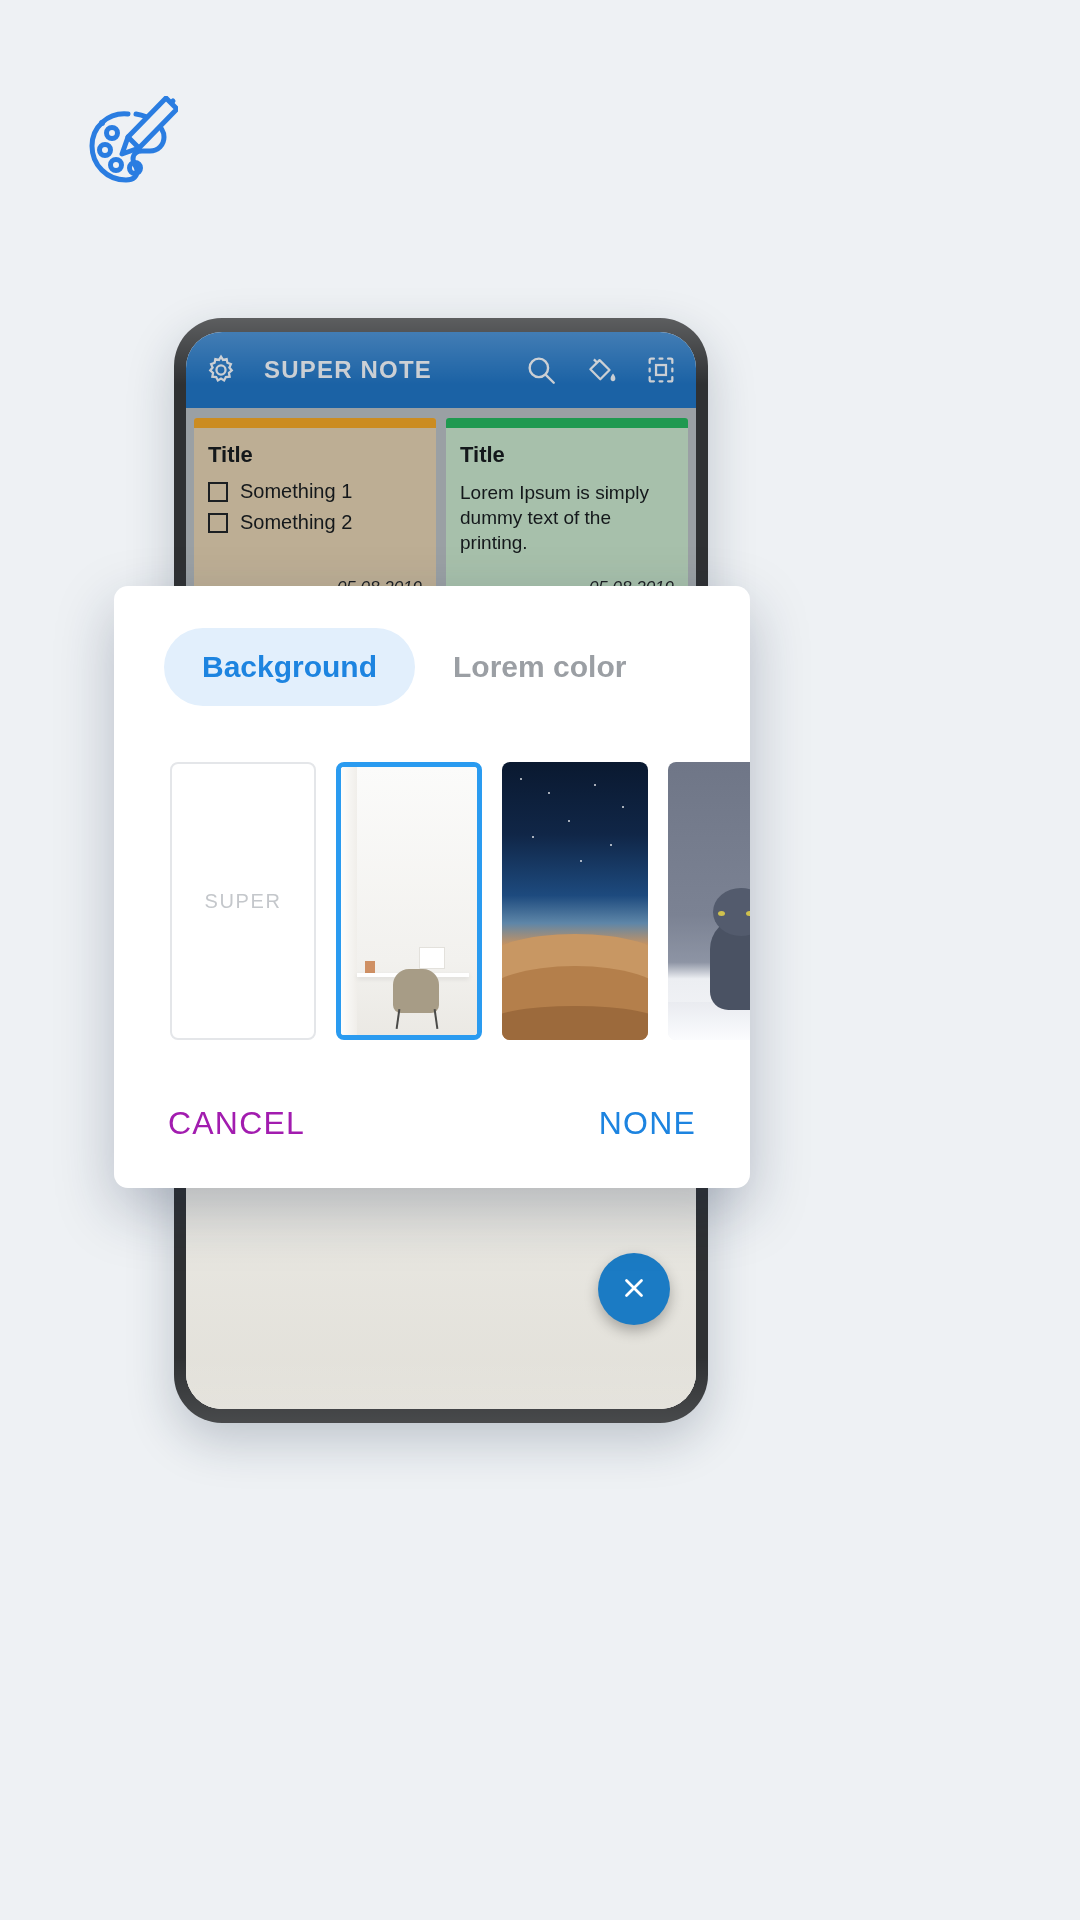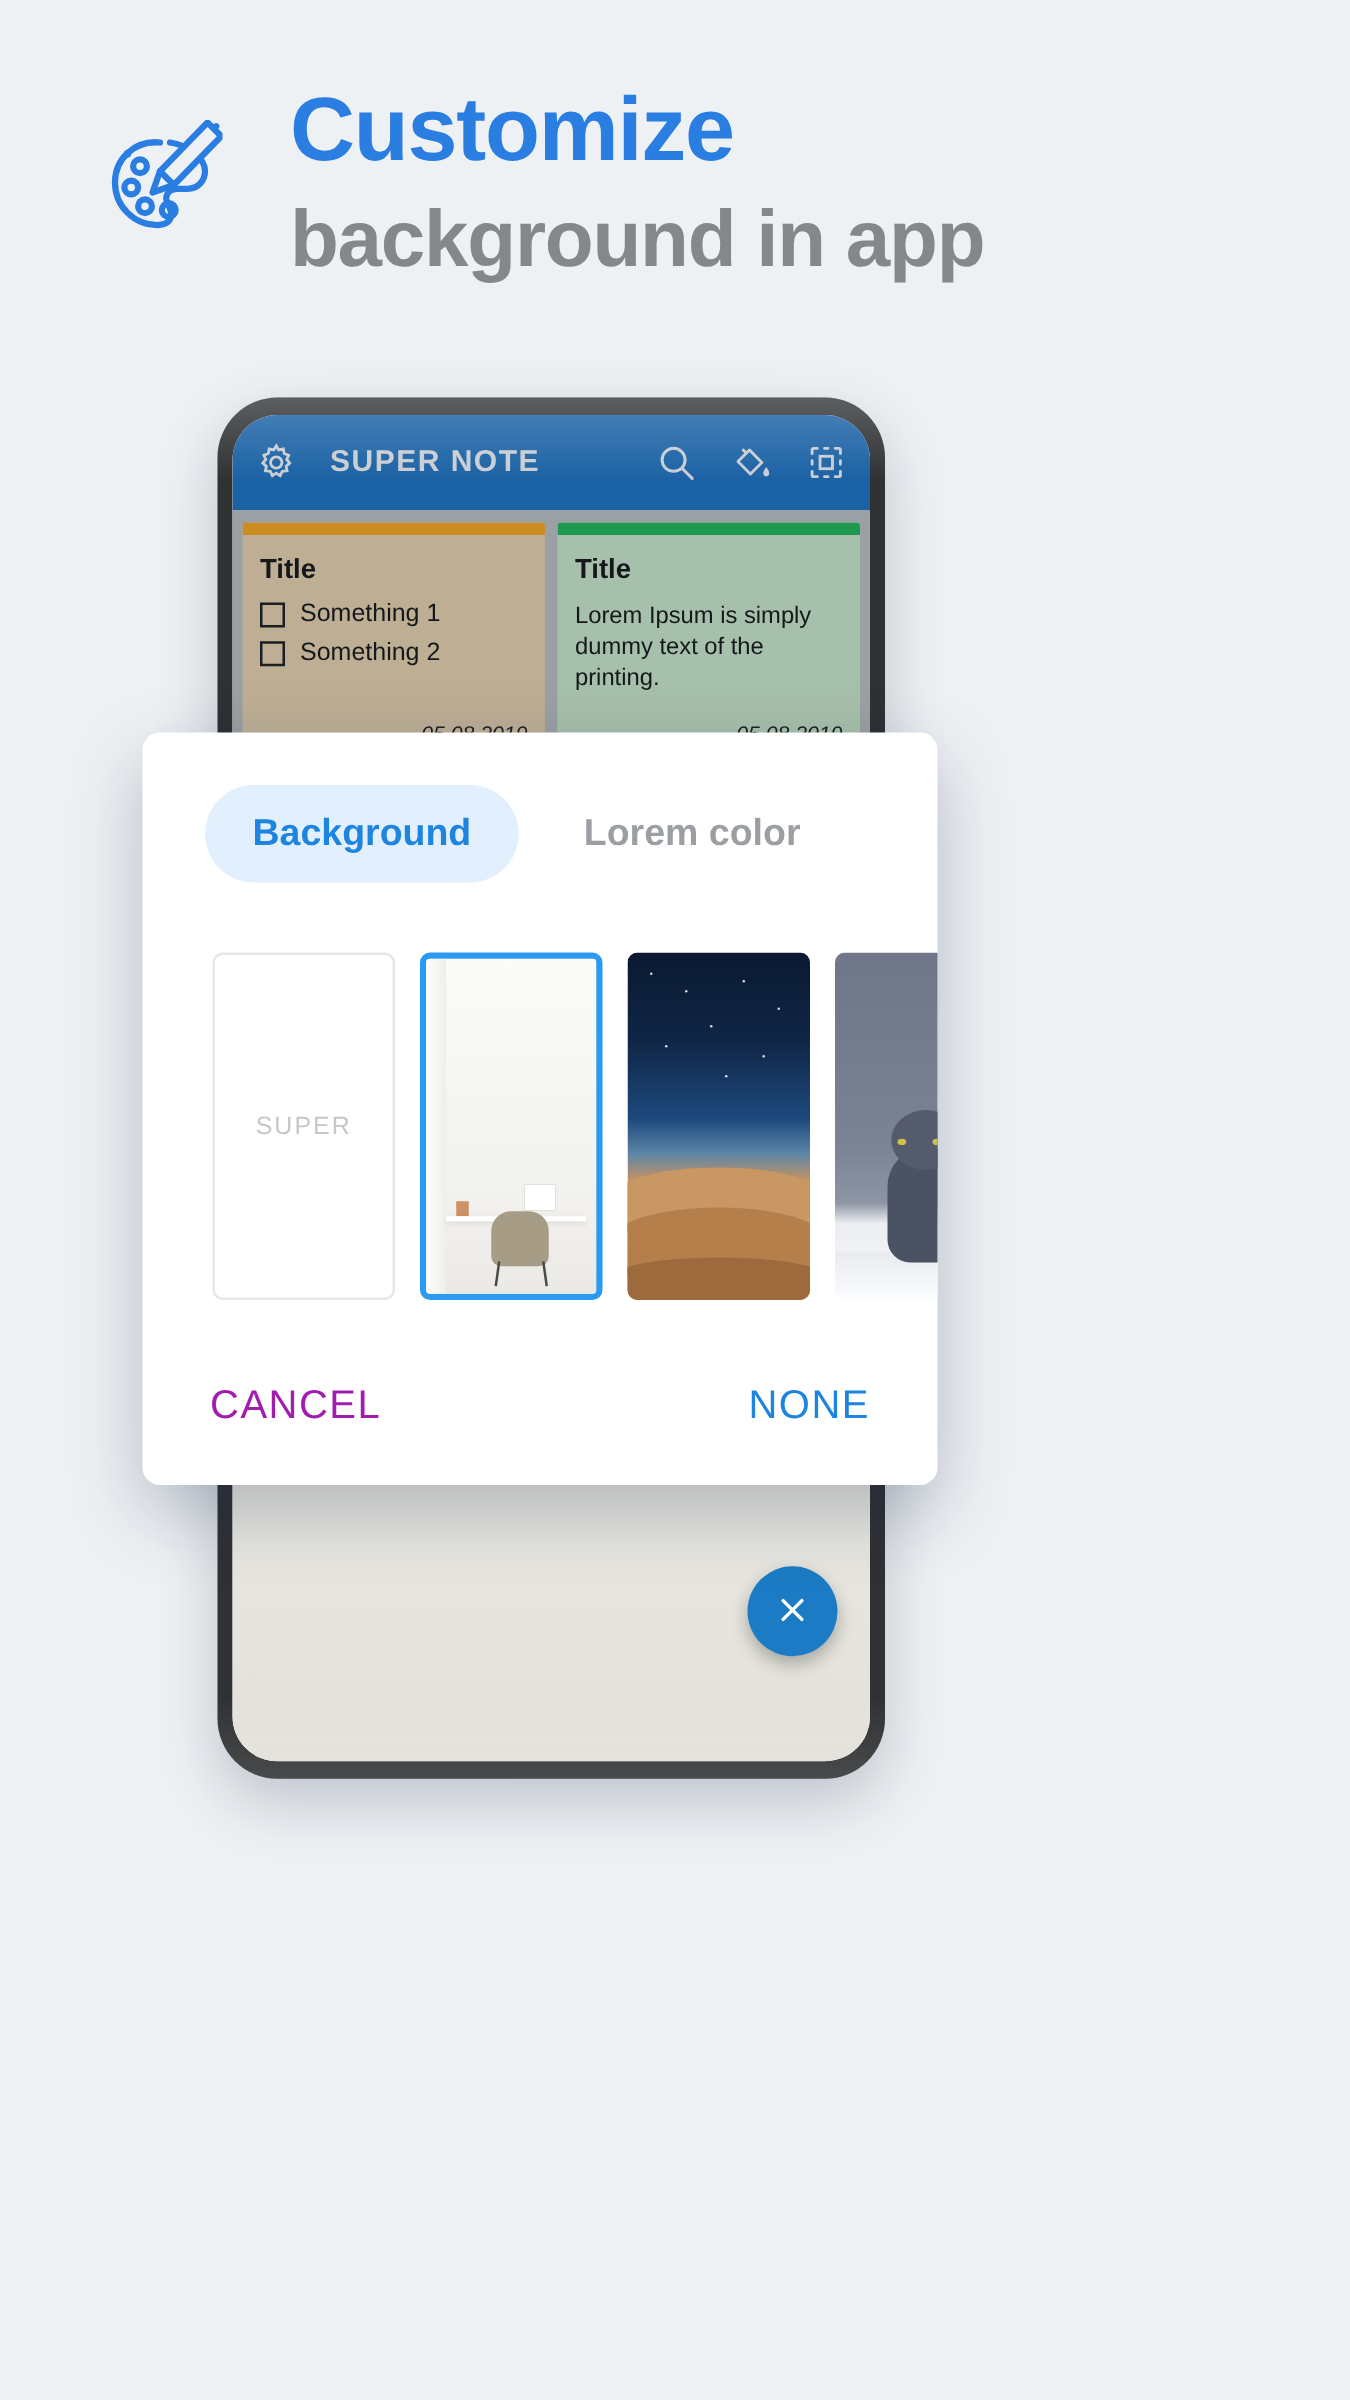--- a/index.html
+++ b/index.html
@@ -120,21 +120,21 @@
          box-shadow: 0 6px 14px rgba(0,0,0,0.28);
          display: flex; align-items: center; justify-content: center; }
 
   
   .dialog {
     position: absolute; left: 114px; top: 586px; width: 636px; height: 602px;
     background: #ffffff; border-radius: 14px;
     box-shadow: 0 22px 58px rgba(22,40,70,0.26);
     display: flex; flex-direction: column;
   }
-  .tabs { display: flex; align-items: center; padding: 42px 50px 0 50px; gap: 14px; }
+  .tabs { display: flex; align-items: center; padding: 42px 50px 0 50px; gap: 0; }
   .tab {
     font-size: 30px; font-weight: bold; padding: 22px 38px; border-radius: 40px;
     cursor: pointer; white-space: nowrap;
   }
   .tab.active { background: #e2effc; color: #1d84e0; }
   .tab.inactive { color: #9b9fa4; }
 
   .thumbs { display: flex; gap: 20px; padding: 56px 0 0 56px; overflow: hidden; }
   .thumb { width: 146px; height: 278px; border-radius: 8px; position: relative;
            overflow: hidden; flex: 0 0 auto; cursor: pointer; }
@@ -200,24 +200,20 @@
         <circle cx="27" cy="54" r="5.5" fill="none" stroke="#2a7de1" stroke-width="5"></circle>
         <circle cx="38" cy="69" r="5.5" fill="none" stroke="#2a7de1" stroke-width="5"></circle>
         <circle cx="57" cy="72" r="5.5" fill="none" stroke="#2a7de1" stroke-width="5"></circle>
         <circle cx="24" cy="27" r="3" fill="#2a7de1"></circle>
         <g stroke="#2a7de1" stroke-width="5" fill="none" stroke-linecap="round" stroke-linejoin="round">
           <path d="M95 5 L57 45"></path>
           <path d="M88 2 L50 41 L44 58 L61 52 L99 13 Z" fill="#eef1f4"></path>
           <path d="M50 41 L61 52"></path>
         </g>
       </svg>
-    </div>
-    <div class="headline">
-      <div class="line1">Customize</div>
-      <div class="line2">background in app</div>
     </div>
   </div>
 
   <div class="phone">
     <div class="screen">
 
       <div class="appbar">
         <span class="gear">
           <svg viewBox="0 0 24 24" width="34" height="34" fill="none" stroke="#c9cdd2" stroke-width="1.6">
             <circle cx="12" cy="12" r="3.2"></circle>

